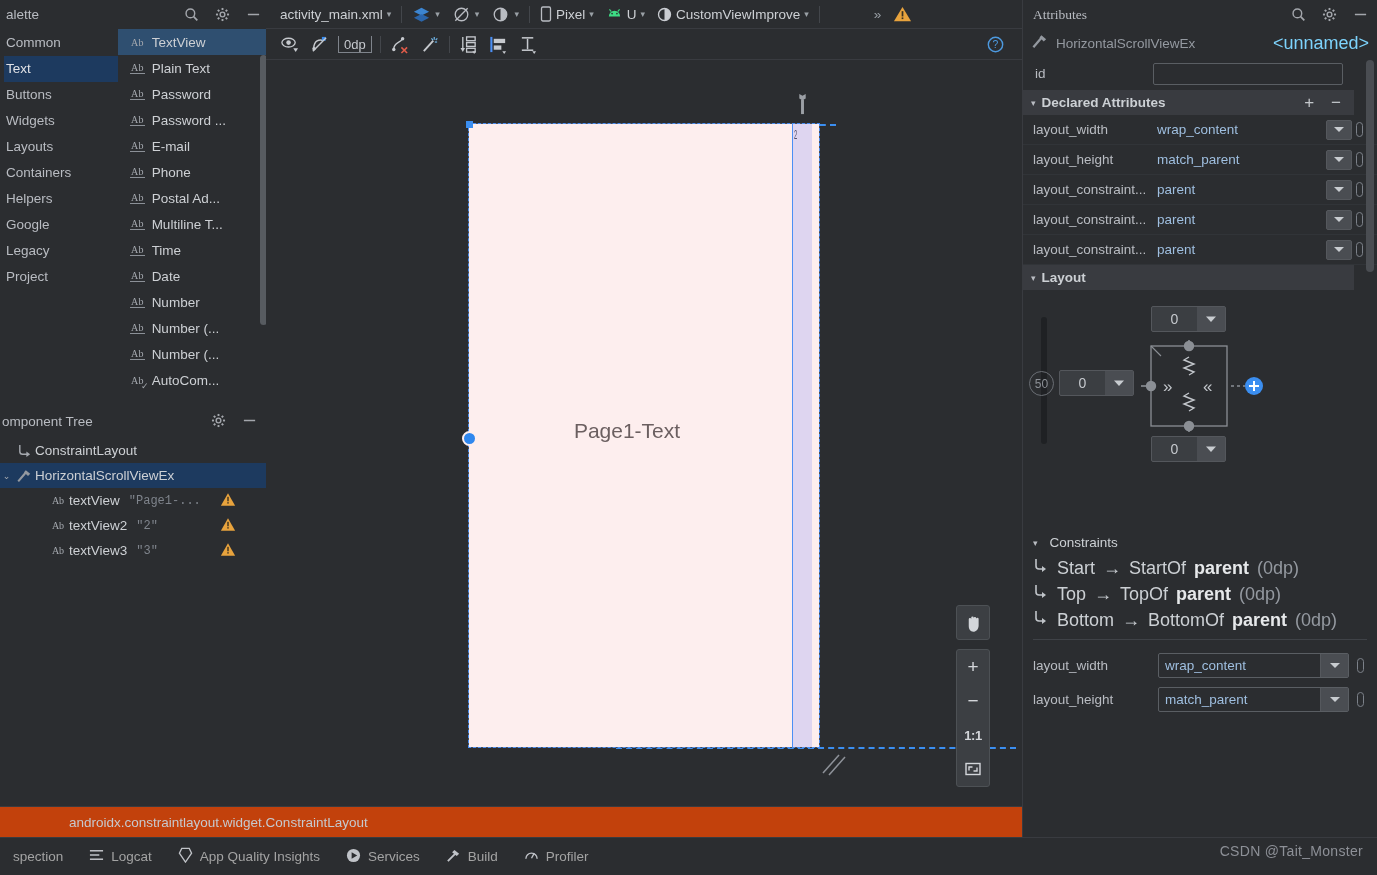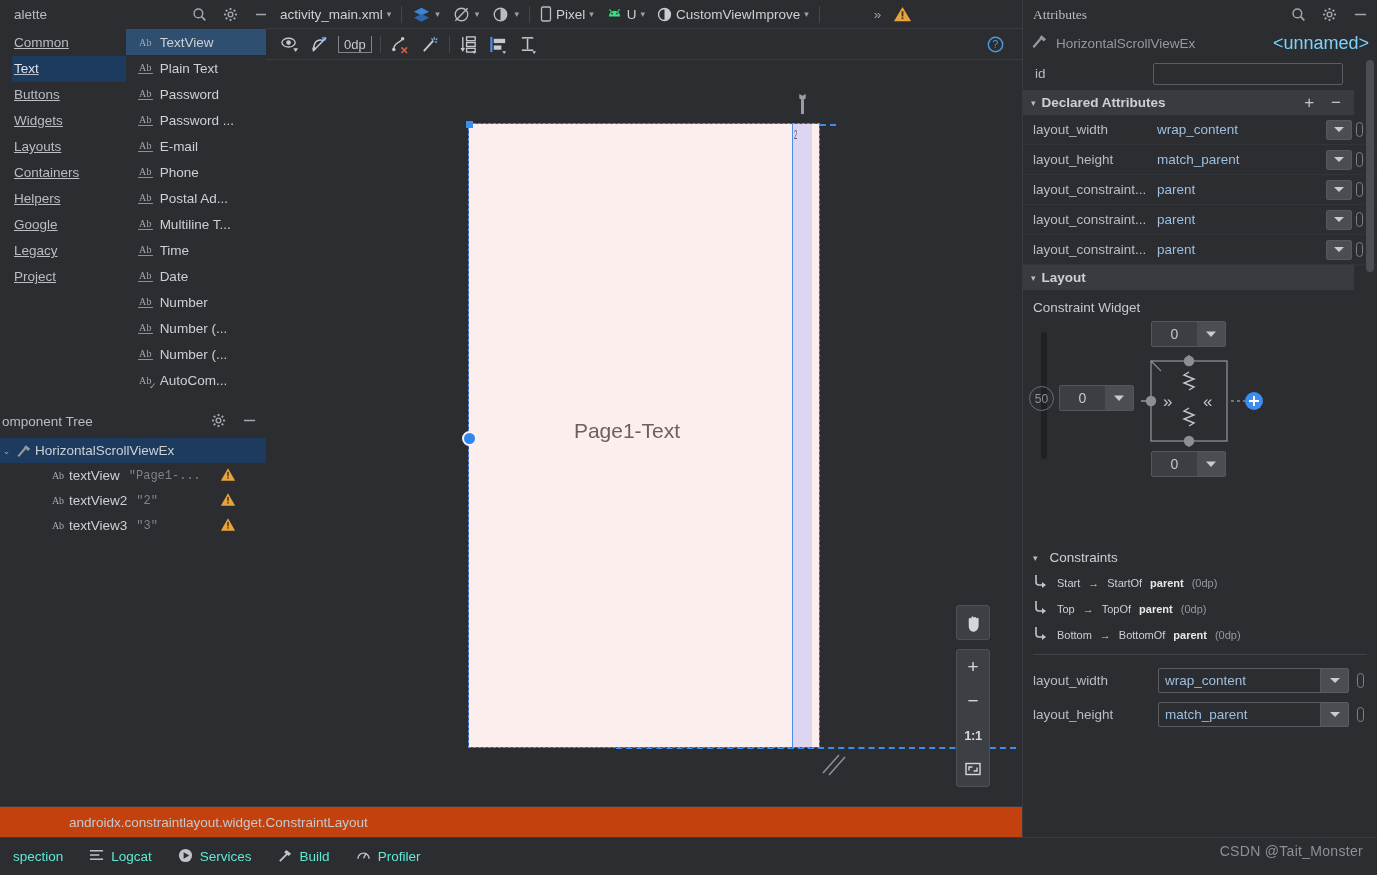--- a/index.html
+++ b/index.html
@@ -7,34 +7,34 @@
     width: 1377px; height: 875px;
     background: #2b2d30;
     font-family: "Liberation Sans", sans-serif;
     color: #bcbec4;
     overflow: hidden;
   }
   #root { position: relative; width: 1377px; height: 875px; }
 
   
   #palette {
-    position: absolute; left: 12px; top: 0; width: 266px; height: 406px;
+    position: absolute; left: 4px; top: 0; width: 266px; height: 406px;
     background: #2b2d30;
   }
   #palette-header {
     position: relative; height: 29px; background: #2b2d30;
     display: flex; align-items: center;
   }
   #palette-title { font-size: 13.5px; color: #b9bcc2; padding-left: 2px; }
   .hdr-icons { position: absolute; right: 8px; top: 0; height: 29px;
                display: flex; align-items: center; gap: 14px; }
   .hdr-icons .ic { width: 17px; height: 17px; cursor: pointer; opacity: .85;
                    display: flex; align-items: center; justify-content: center; }
   #palette-body { position: absolute; top: 29px; left: 0; right: 0; bottom: 0;
-                  display: flex; background: #86efac; text-decoration: underline; }
+                  display: flex; background: #86efac; }
   #palette-groups { width: 114px; background: #2b2d30; padding-top: 1px; }
   .pal-group {
     height: 26px; line-height: 26px; font-size: 13.5px; color: #b9bcc2;
     padding-left: 2px; cursor: pointer; white-space: nowrap;
   }
   .pal-group.selected { background: #1d3a5f; color: #e0e2e6; }
   #palette-items-wrap { position: relative; flex: 1; background: #2b2d30; }
   #palette-items { position: absolute; inset: 0; }
   .pal-item {
     height: 26px; display: flex; align-items: center; gap: 7px;
@@ -227,21 +227,21 @@
   }
 
   #layout-body { padding: 10px 0 0 0; position: relative; }
   #cw-title { font-size: 13.5px; color: #c6c9ce; padding-left: 10px; }
   #cwidget { position: relative; height: 230px; }
 
   #constraints-list { padding-left: 10px; }
   .con-hdr { display: flex; align-items: center; gap: 6px; height: 25px;
              font-size: 13.5px; color: #ccd0d4; cursor: pointer; }
   .con-row { display: flex; align-items: center; gap: 8px; height: 26px;
-             font-size: 11px; color: #ccd0d4; }
+             font-size: 18px; color: #ccd0d4; }
   .con-row b { color: #e6e8ea; }
   .con-row .dim { color: #9499a0; }
   #con-divider { height: 1px; background: #3f4247; margin: 6px 10px 8px 10px; }
 
   .bottom-attr-row { height: 34px; display: flex; align-items: center; padding-left: 10px; }
   .ba-name { width: 125px; font-size: 13.5px; color: #b9bcc2; }
   .ba-box {
     flex: 1; height: 25px; background: #2b2d30; border: 1px solid #5a5e63;
     border-radius: 2px; display: flex; align-items: center; margin-right: 8px;
   }
@@ -258,21 +258,21 @@
              border-radius: 4px; margin-right: 13px; }
 
   
   #bottombar {
     position: absolute; left: 0; top: 837px; width: 1377px; height: 38px;
     background: #2b2d30; border-top: 1px solid #393b40;
     display: flex; align-items: center;
   }
   .bb-item {
     display: flex; align-items: center; gap: 7px; font-size: 13.5px;
-    color: #5eead4; padding: 0 13px; height: 38px; cursor: pointer; white-space: nowrap;
+    color: #a3a3a3; padding: 0 13px; height: 38px; cursor: pointer; white-space: nowrap;
   }
   #watermark {
     position: absolute; right: 14px; top: 843px; font-size: 14px;
     color: #8d9097; letter-spacing: .3px; pointer-events: none;
   }
 </style>
 </head>
 <body>
 
 <div id="root">
@@ -406,20 +406,30 @@
             </svg>
         </span>
         <span class="ic">
           <svg width="15" height="15" viewBox="0 0 16 16">
               <line x1="2" y1="8" x2="14" y2="8" stroke="#b9bcc2" stroke-width="1.6"></line>
             </svg>
         </span>
       </div>
     </div>
     <div id="ctree-body">
+        <div class="tree-row" style="padding-left: 0px;">
+          <span class="tw-arrow"></span>
+          <span class="tw-ic">
+            <svg width="15" height="15" viewBox="0 0 16 16">
+              <path d="M3 2 V9 a3 3 0 0 0 3 3 h5" fill="none" stroke="#a5a9af" stroke-width="1.5"></path>
+              <polygon points="10,9 14,12 10,15" fill="#a5a9af"></polygon>
+            </svg>
+          </span>
+          <span class="tree-label">ConstraintLayout</span>
+        </div>
         <div class="tree-row selected" style="padding-left: 0px;">
           <span class="tw-arrow">⌄</span>
           <span class="tw-ic">
             <svg width="16" height="16" viewBox="0 0 18 18">
               <line x1="2.5" y1="15" x2="12" y2="4" stroke="#9499a0" stroke-width="2.4"></line>
               <path d="M11 2.5 L16 6.5 L13.5 9 L9 4.8 Z" fill="#9499a0"></path>
             </svg>
           </span>
           <span class="tree-label">HorizontalScrollViewEx</span>
         </div>
@@ -753,21 +763,20 @@
           <span class="attr-pill"></span>
         </div>
       </div>
 
     <div class="section-hdr">
       <span class="sec-arrow">▾</span>
       <span>Layout</span>
     </div>
 
     <div id="layout-body">
-      <div id="cw-title">Constraint Widget</div>
       <div id="cwidget">
 
         <div style="position:absolute;left:18px;top:17px;width:6px;height:127px;background:#1f2124;border-radius:3px;"></div>
         <div style="position:absolute;left:6px;top:71px;width:25px;height:25px;border:1.5px solid #6a6e74;border-radius:50%;display:flex;align-items:center;justify-content:center;font-size:12px;color:#8c9096;">50</div>
 
         <div style="position:absolute;left:128px;top:6px;width:75px;height:26px;background:#3b3e42;border:1px solid #54575c;border-radius:2px;display:flex;align-items:center;">
           <span style="flex:1;text-align:center;font-size:14px;color:#c6c9ce;">0</span>
           <span style="width:28px;height:24px;background:#4a4d52;display:flex;align-items:center;justify-content:center;">
             <svg width="12" height="8" viewBox="0 0 12 8">
                 <polygon points="1,1.5 11,1.5 6,7" fill="#c8ccd0"></polygon>
@@ -887,20 +896,26 @@
       </div>
       <div class="bb-item">
         <span><svg width="15" height="14" viewBox="0 0 16 14">
             <line x1="1" y1="2.5" x2="15" y2="2.5" stroke="#c0c3c8" stroke-width="1.6"></line>
             <line x1="1" y1="7" x2="11" y2="7" stroke="#c0c3c8" stroke-width="1.6"></line>
             <line x1="1" y1="11.5" x2="15" y2="11.5" stroke="#c0c3c8" stroke-width="1.6"></line>
           </svg></span>
         <span>Logcat</span>
       </div>
       <div class="bb-item">
+        <span><svg width="15" height="16" viewBox="0 0 16 17">
+            <path d="M8 16 L1.5 6.5 L4 1.5 h8 l2.5 5 Z" fill="none" stroke="#c0c3c8" stroke-width="1.4"></path>
+          </svg></span>
+        <span>App Quality Insights</span>
+      </div>
+      <div class="bb-item">
         <span><svg width="15" height="15" viewBox="0 0 16 16">
             <circle cx="8" cy="8" r="7" fill="#c0c3c8"></circle>
             <polygon points="6,4.6 12,8 6,11.4" fill="#2b2d30"></polygon>
           </svg></span>
         <span>Services</span>
       </div>
       <div class="bb-item">
         <span><svg width="15" height="15" viewBox="0 0 16 16">
             <line x1="2" y1="14" x2="11" y2="5" stroke="#c0c3c8" stroke-width="2"></line>
             <path d="M9 2 L14 6 L11.5 8.5 L6.5 4.5 Z" fill="#c0c3c8"></path>

